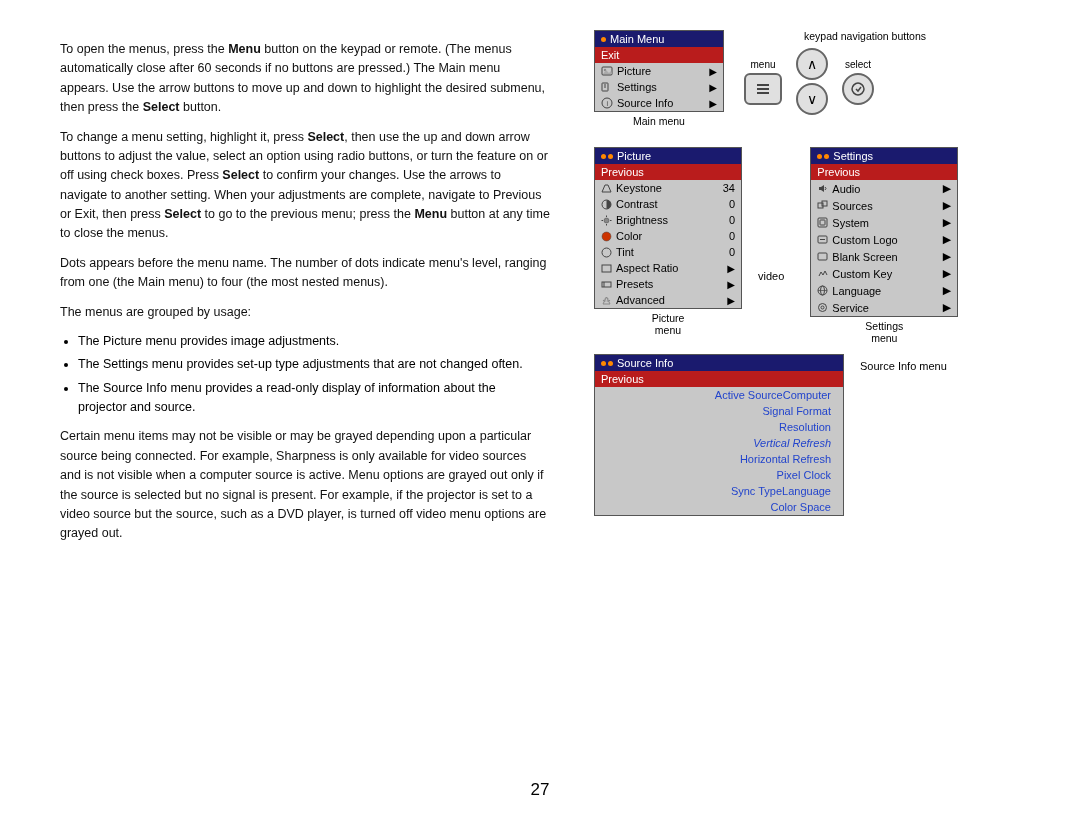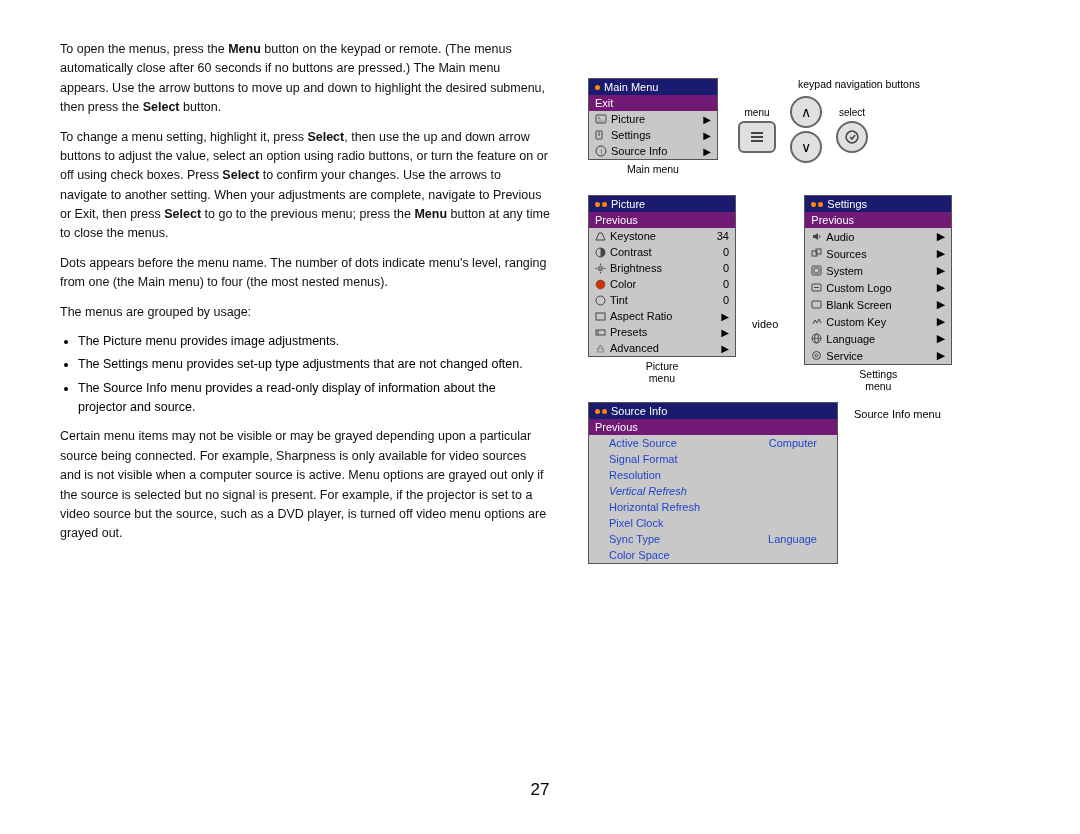--- a/index.html
+++ b/index.html
@@ -49,24 +49,23 @@
     .page-number {
       position: absolute;
       bottom: 34px;
       left: 50%;
       transform: translateX(-50%);
       font-size: 17px;
     }
     
     .diagrams {
       position: absolute;
-      right: 32px;
+      right: 26px;
       top: 30px;
       width: 460px;
-      margin-top: 48px;
     }
     
     .diagram-row-top {
       display: flex;
       align-items: flex-start;
       margin-bottom: 20px;
     }
     .menu-box {
       border: 1.5px solid #555;
       background: #c8c8c8;
@@ -84,21 +83,21 @@
     .menu-title-bar .dots {
       display: flex; gap: 2px;
     }
     .dot {
       width: 5px; height: 5px;
       border-radius: 50%;
       display: inline-block;
     }
     .dot-orange { background: #ff8800; }
     .menu-highlight {
-      background: #701a75;
+      background: #b91c1c;
       color: #fff;
       font-size: 11px;
       padding: 2px 6px;
     }
     .menu-item {
       font-size: 11px;
       padding: 2px 6px;
       display: flex;
       justify-content: space-between;
       align-items: center;
@@ -144,23 +143,23 @@
       align-items: flex-start;
       margin-top: 10px;
     }
     .source-info-box {
       border: 1.5px solid #555;
       background: #c8c8c8;
       width: 250px;
     }
     .source-menu-item {
       font-size: 11px;
-      padding: 2px 20px;
-      display: flex;
-      justify-content: space-between;
+      padding: 2px 12px;
+      display: flex;
+      justify-content: flex-end;
       background: #c8c8c8;
       color: #2244cc;
     }
     .source-item-value {
       color: #2244cc;
       font-size: 11px;
     }
     .caption {
       font-size: 10.5px;
       text-align: center;

